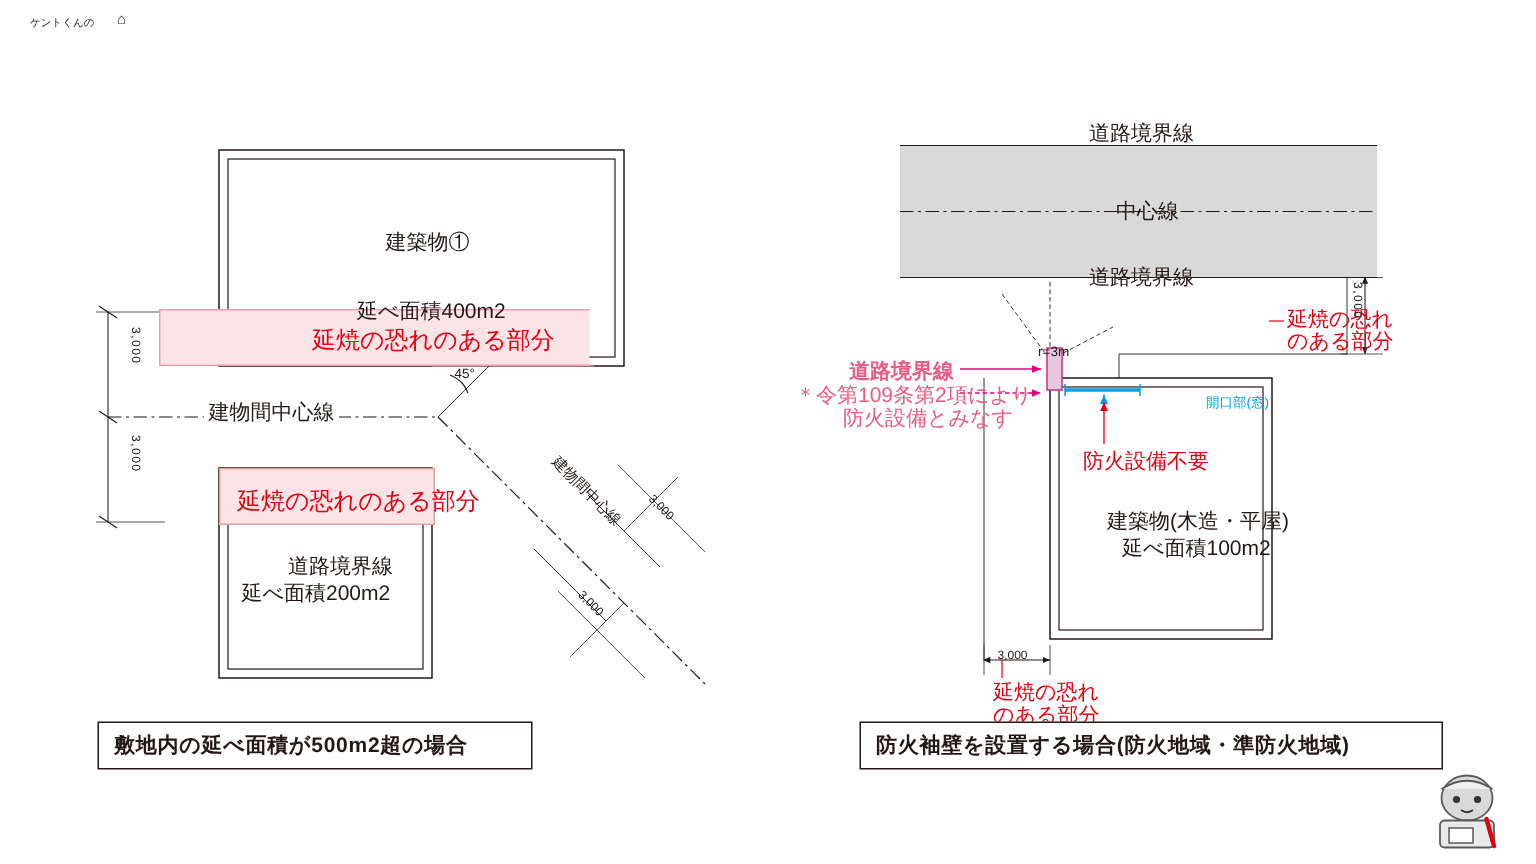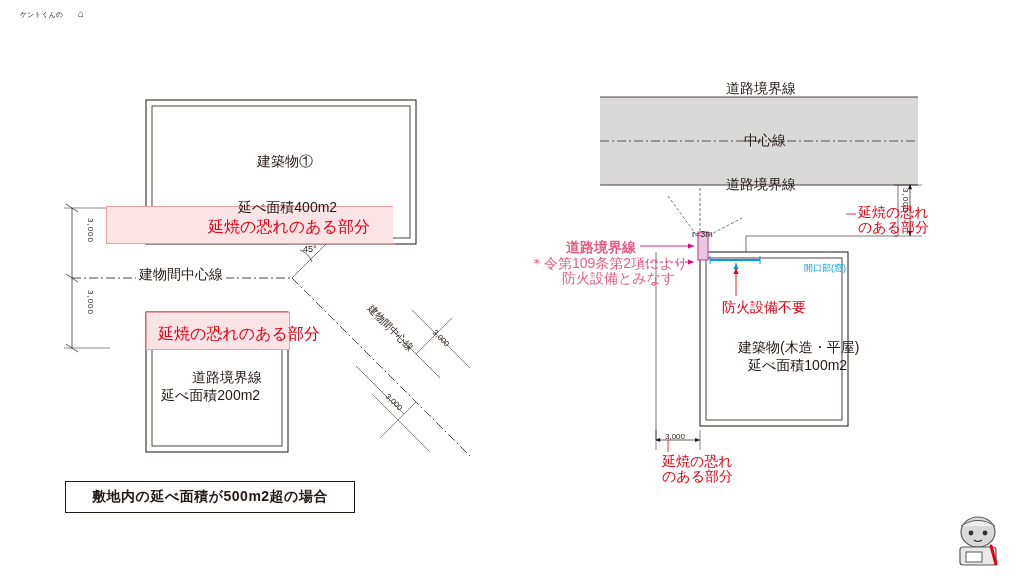--- a/index.html
+++ b/index.html
@@ -52,21 +52,20 @@
     font-size: 10px;
     color: #231815;
   }
   
   .caption {
     position: absolute;
     border: 1px solid #231815;
     font-size: 14px;
     font-weight: bold;
     letter-spacing: 0.5px;
-    text-align: center;
     padding: 6px 10px;
     background: #fff;
     white-space: nowrap;
   }
   #caption-left { left: 65px; top: 481px; width: 268px; }
   #caption-right { left: 573px; top: 481px; width: 367px; }
 
   
   svg.layer {
     position: absolute;
@@ -268,20 +267,21 @@
   <div class="lbl pink" style="left:562px; top:269px;">防火設備とみなす</div>
 
   <div class="lbl small" style="left:756px; top:262px; color:#00a0e9;margin-left:48px;">開口部(窓)</div>
 
   <div class="lbl red" style="left:722px; top:298px;">防火設備不要</div>
 
   <div class="lbl center" style="left:738px; top:338px;">建築物(木造・平屋)</div>
   <div class="lbl center" style="left:748px; top:356px;">延べ面積100m2</div>
 
   <div class="caption" id="caption-left">敷地内の延べ面積が500m2超の場合</div>
+  <div class="caption" id="caption-right">防火袖壁を設置する場合(防火地域・準防火地域)</div>
 
   <svg class="mascot" viewBox="0 0 60 58">
     <ellipse cx="30" cy="22" rx="17" ry="15" fill="#d9d9d9" stroke="#5a5a5a" stroke-width="1.2"></ellipse>
     <path d="M13 16 q17 -11 34 0" fill="#efefef" stroke="#5a5a5a" stroke-width="1.2"></path>
     <circle cx="23" cy="23" r="2.4" fill="#333"></circle>
     <circle cx="37" cy="23" r="2.4" fill="#333"></circle>
     <path d="M26 30 q4 3 8 0" stroke="#333" stroke-width="1.2" fill="none"></path>
     <rect x="12" y="37" width="36" height="18" rx="3" fill="#e9e9e9" stroke="#5a5a5a" stroke-width="1.2"></rect>
     <rect x="18" y="42" width="16" height="10" fill="#fff" stroke="#5a5a5a" stroke-width="1"></rect>
     <path d="M43 36 l5 18" stroke="#e60012" stroke-width="3" stroke-linecap="round"></path>

